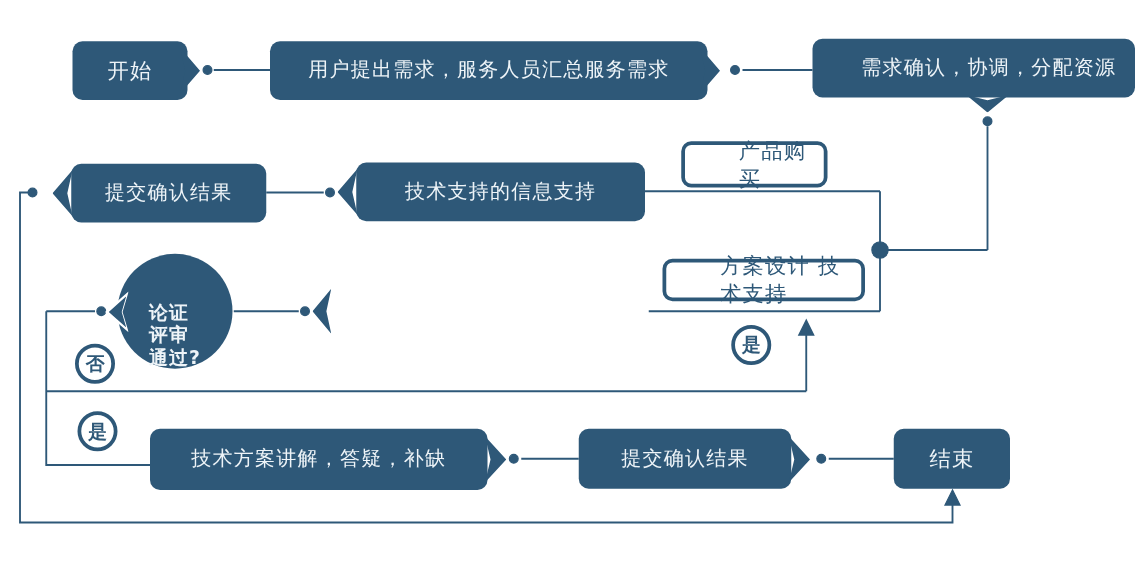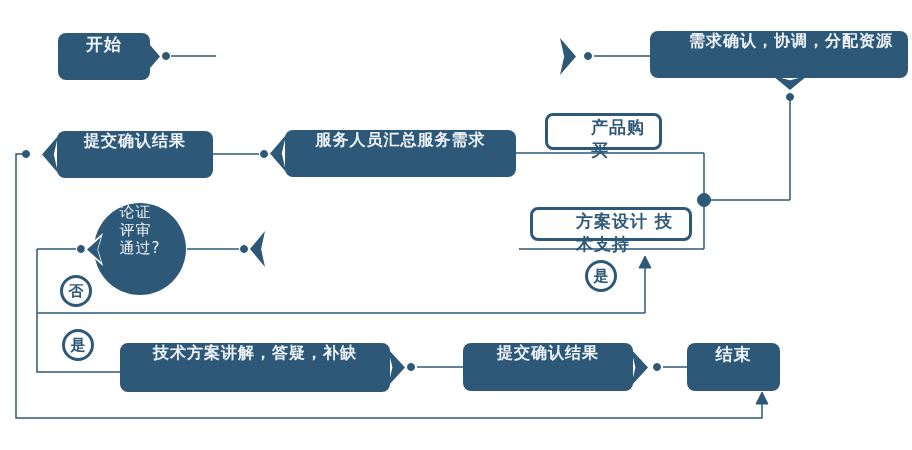--- a/index.html
+++ b/index.html
@@ -1,34 +1,34 @@
 <!DOCTYPE html>
 <html style="--primary: #2e5878; --text-light: #eef4f8; --bg: #ffffff;"><head>
 <meta charset="utf-8">
 <style>
   :root { --primary: #2e5878; --text-light: #eef4f8; --bg: #ffffff; }
   * { box-sizing: border-box; }
   body { margin: 0; background: var(--bg); font-family: "DejaVu Sans", sans-serif; }
   .canvas { position: relative; width: 912px; height: 450px; background: var(--bg); overflow: hidden; }
   .canvas svg.wires { position: absolute; left: 0; top: 0; z-index: 1; }
 
-  .node { position: absolute; z-index: 2; display: flex; justify-content: center;
-          border-radius: 8px; font-weight: bold; font-size: 16px; letter-spacing: 1px; }
+  .node { position: absolute; z-index: 2; display: flex; align-items: center; justify-content: center;
+          border-radius: 8px; font-weight: normal; font-size: 16px; letter-spacing: 1px; }
   .filled { background: var(--primary); color: var(--text-light); }
   .outlined { background: #fff; border: 3px solid var(--primary); color: var(--primary); border-radius: 8px; padding-left: 43px; }
 
   .chev { position: absolute; z-index: 2; background: var(--primary); }
   .chev.right { clip-path: polygon(26% 50%, 0 0, 100% 50%, 0 100%); }
   .chev.left  { clip-path: polygon(74% 50%, 100% 0, 0 50%, 100% 100%); }
   .chev.down  { clip-path: polygon(0 0, 50% 30%, 100% 0, 50% 100%); }
   .chev.white { background: #fff; z-index: 2; }
 
   .decision { position: absolute; z-index: 2; background: var(--primary); color: var(--text-light);
-              border-radius: 50%; display: flex; align-items: flex-start; justify-content: center;
-              font-weight: normal; font-size: 15px; }
+              border-radius: 50%; display: flex; align-items: flex-end; justify-content: center;
+              font-weight: bold; font-size: 15px; }
   .decision .lines { text-align: left; line-height: 18px; letter-spacing: 1px; }
 
   .tag-circle { position: absolute; z-index: 3; width: 32px; height: 32px; border-radius: 50%;
                 background: #fff; border: 3px solid var(--primary); color: var(--primary);
                 display: flex; align-items: center; justify-content: center;
                 font-weight: bold; font-size: 15px; }
 </style>
 </head>
 <body>
 
@@ -68,35 +68,38 @@
       <polygon points="762,392 756,404 768,404"></polygon>
       <polygon points="645,256 639,268 651,268"></polygon>
     </g>
   </svg>
 
   <div class="node filled" style="left:58px; top:33px; width:92px; height:47px; font-size:17px;">
     <span>开始</span>
   </div>
   <div class="chev right" style="left:144px; top:38px; width:16px; height:37px;"></div>
 
+  <div class="node filled" style="left:216px; top:33px; width:350px; height:47px;">
+    <span>用户提出需求，服务人员汇总服务需求</span>
+  </div>
   <div class="chev right" style="left:560px; top:38px; width:16px; height:37px;"></div>
 
   <div class="node filled" style="left:650px; top:31px; width:258px; height:47px;padding-left:24px;">
     <span>需求确认，协调，分配资源</span>
   </div>
   <div class="chev down" style="left:773px; top:76px; width:34px; height:14px;"></div>
 
   <div class="chev left" style="left:42px; top:136px; width:16px; height:37px;"></div>
   <div class="node filled" style="left:57px; top:131px; width:156px; height:47px;">
     <span>提交确认结果</span>
   </div>
 
   <div class="chev left" style="left:270px; top:135px; width:16px; height:37px;"></div>
   <div class="node filled" style="left:285px; top:130px; width:231px; height:47px;">
-    <span>服务人员汇总服务需求</span>
+    <span>技术支持的信息支持</span>
   </div>
 
   <div class="node outlined" style="left:545px; top:113px; width:117px; height:37px; font-size:17px;">
     <span>产品购买</span>
   </div>
 
   <div class="decision" style="left:94px; top:203px; width:92px; height:92px;">
     <div class="lines">
       <div>论证</div>
       <div>评审</div>
@@ -125,17 +128,17 @@
   <div class="node filled" style="left:120px; top:343px; width:270px; height:49px;">
     <span>技术方案讲解，答疑，补缺</span>
   </div>
   <div class="chev right" style="left:388px; top:349px; width:17px; height:37px;"></div>
 
   <div class="node filled" style="left:463px; top:343px; width:170px; height:48px;">
     <span>提交确认结果</span>
   </div>
   <div class="chev right" style="left:631px; top:349px; width:17px; height:37px;"></div>
 
-  <div class="node filled" style="left:687px; top:343px; width:93px; height:48px; font-size:17px;">
+  <div class="node filled" style="left:715px; top:343px; width:93px; height:48px; font-size:17px;">
     <span>结束</span>
   </div>
 
 </div>
 
 </body></html>

